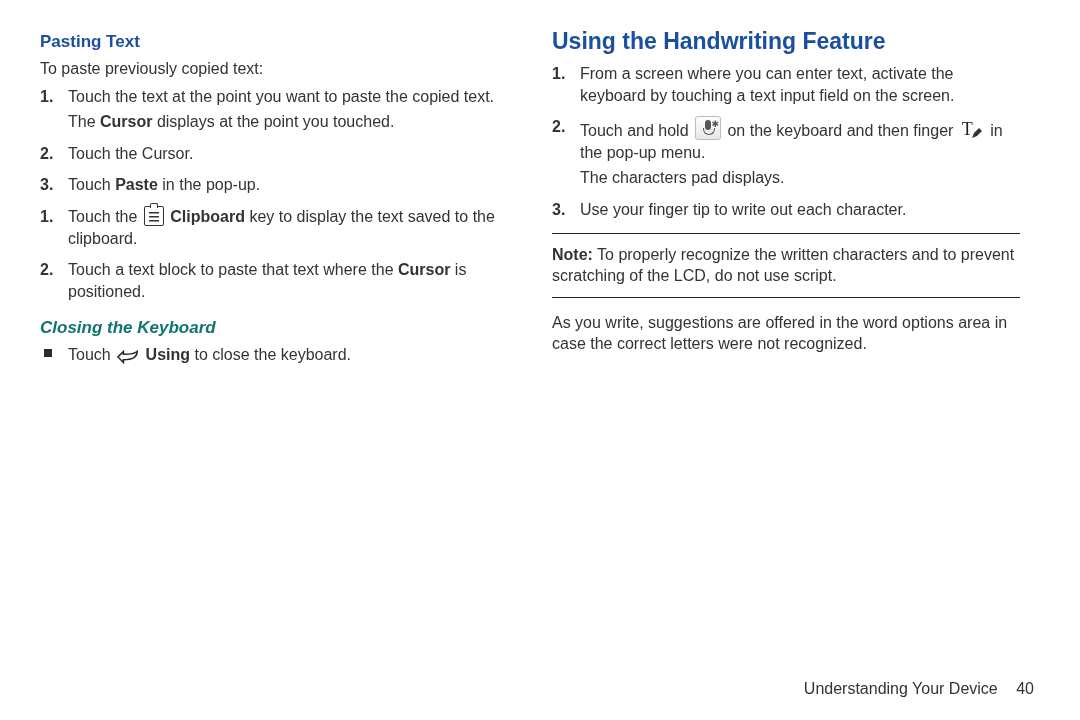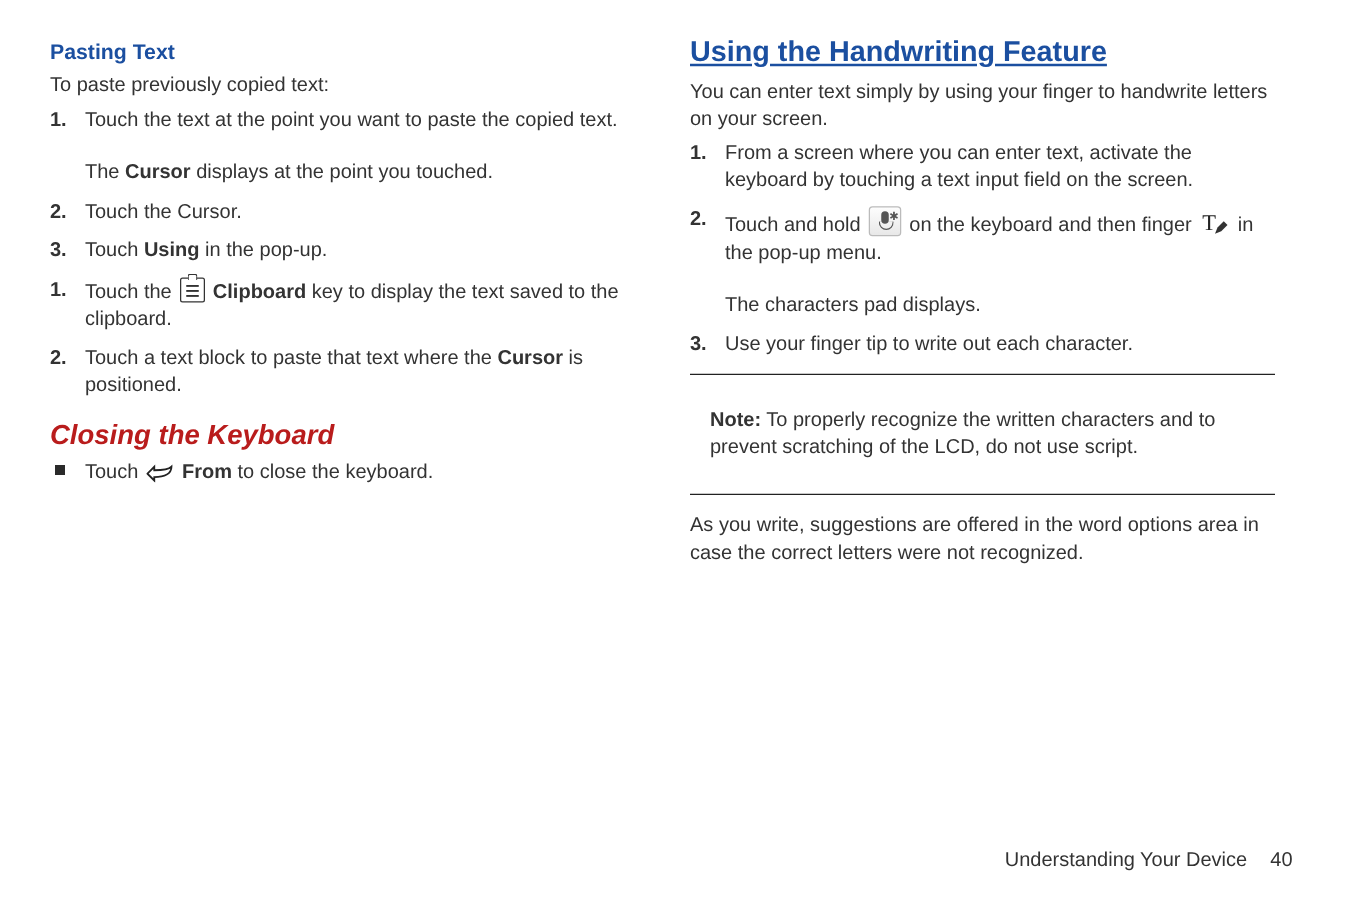--- a/index.html
+++ b/index.html
@@ -25,32 +25,31 @@
   .col-left { padding-right: 22px; }
   .col-right { padding-left: 22px; }
   .h-blue-small {
     color: #1b4fa0;
     font-weight: bold;
     font-style: normal;
     font-size: 17px;
     margin: 4px 0 6px 0;
   }
   .h-blue-italic {
-    color: #b91c1c;
+    color: #0f766e;
     font-weight: bold;
     font-style: italic;
-    font-size: 22px;
+    font-size: 17px;
     margin: 16px 0 6px 0;
   }
   .h-blue-big {
     color: #1b4fa0;
     font-weight: bold;
     font-size: 23px;
     margin: 0 0 8px 0;
-    text-decoration: underline;
   }
   p, li {
     font-size: 16px;
     line-height: 1.35;
     color: #333;
   }
   p { margin: 4px 0 6px 0; }
   ol.num {
     list-style: none;
     padding-left: 28px;
@@ -60,21 +59,21 @@
     position: relative;
     margin: 4px 0 10px 0;
   }
   ol.num > li .num-label {
     position: absolute;
     left: -28px;
     font-weight: bold;
   }
   .sub {
     display: block;
-    margin-top: 20px;
+    margin-top: 4px;
   }
   ul.bullet {
     list-style: none;
     padding-left: 28px;
     margin: 4px 0 8px 0;
   }
   ul.bullet > li {
     position: relative;
     margin: 4px 0 8px 0;
   }
@@ -191,21 +190,21 @@
           <span>The </span><span class="b">Cursor</span><span> displays at the point you touched.</span>
         </span>
       </li>
       <li>
         <span class="num-label">2.</span>
         <span>Touch the Cursor.</span>
       </li>
       <li>
         <span class="num-label">3.</span>
         <span>
-          <span>Touch </span><span class="b">Using</span><span> in the pop-up.</span>
+          <span>Touch </span><span class="b">Paste</span><span> in the pop-up.</span>
         </span>
       </li>
     </ol>
 
     <ol class="num">
       <li>
         <span class="num-label">1.</span>
         <span>
           <span>Touch the </span>
           <span class="icon clipboard"></span>
@@ -222,28 +221,27 @@
 
     <div class="h-blue-italic">Closing the Keyboard</div>
     <ul class="bullet">
       <li>
         <span>Touch </span>
         <span class="icon back">
           <svg viewBox="0 0 24 16">
               <path d="M22 3 C22 9 16 12 7 12 L7 15 L1 9 L7 3 L7 6 C14 6 20 5 22 3 Z" fill="none" stroke="#222" stroke-width="1.6"></path>
             </svg>
         </span>
-        <span class="b"> From</span><span> to close the keyboard.</span>
+        <span class="b"> Using</span><span> to close the keyboard.</span>
       </li>
     </ul>
   </div>
 
   <div class="col col-right">
     <div class="h-blue-big">Using the Handwriting Feature</div>
-    <p>You can enter text simply by using your finger to handwrite letters on your screen.</p>
 
     <ol class="num">
       <li>
         <span class="num-label">1.</span>
         <span>From a screen where you can enter text, activate the keyboard by touching a text input field on the screen.</span>
       </li>
       <li>
         <span class="num-label">2.</span>
         <span>
           <span>Touch and hold </span>
@@ -259,21 +257,21 @@
         </span>
         <span class="sub">The characters pad displays.</span>
       </li>
       <li>
         <span class="num-label">3.</span>
         <span>Use your finger tip to write out each character.</span>
       </li>
     </ol>
 
     <div class="note-wrap">
-      <p style="margin:16px">
+      <p style="margin:0">
         <span class="b">Note:</span><span> To properly recognize the written characters and to prevent scratching of the LCD, do not use script.</span>
       </p>
     </div>
 
     <p>As you write, suggestions are offered in the word options area in case the correct letters were not recognized.</p>
   </div>
 </div>
 
 <div class="footer">
   <span>Understanding Your Device</span>

